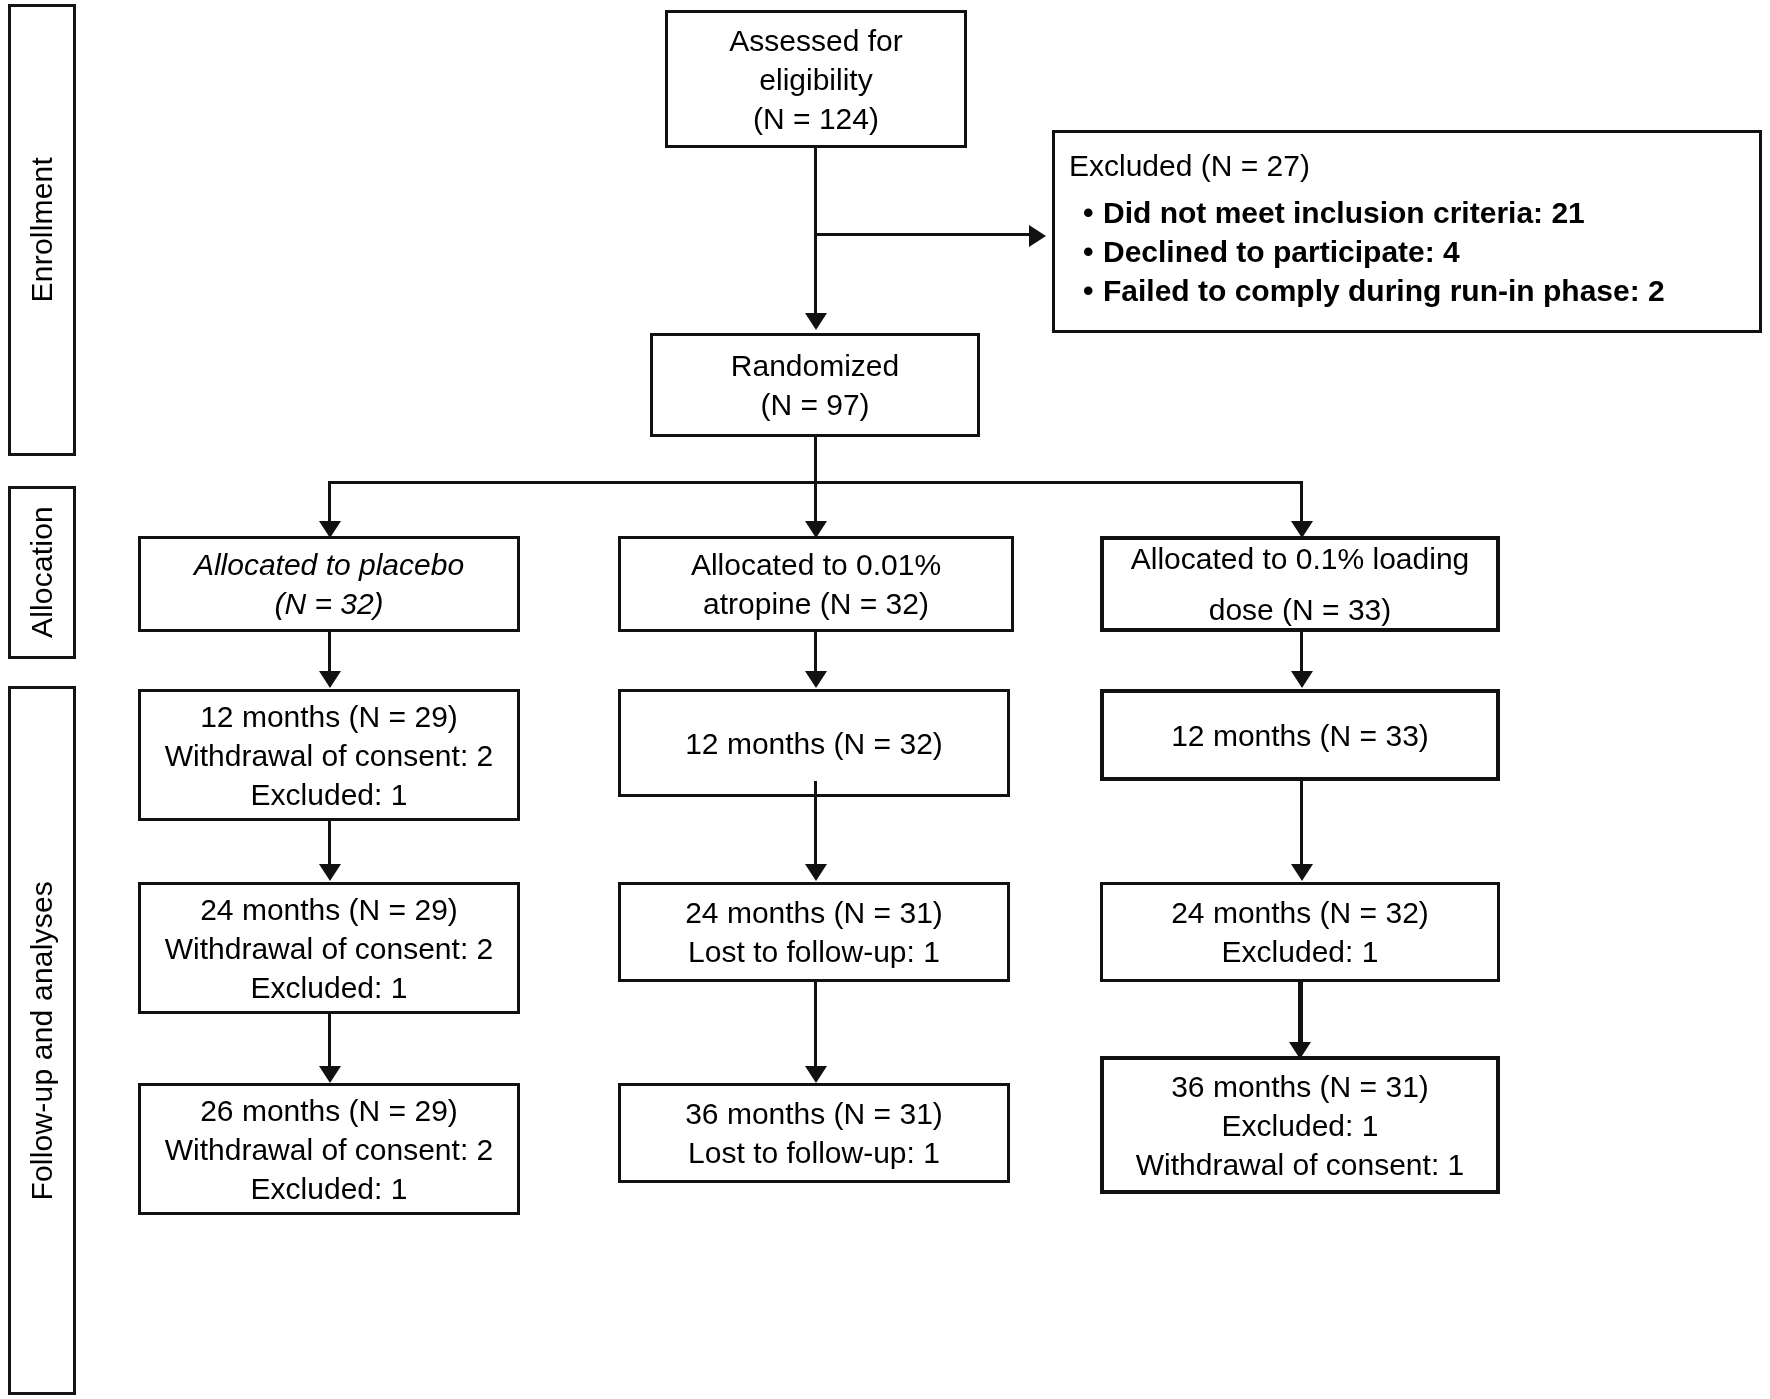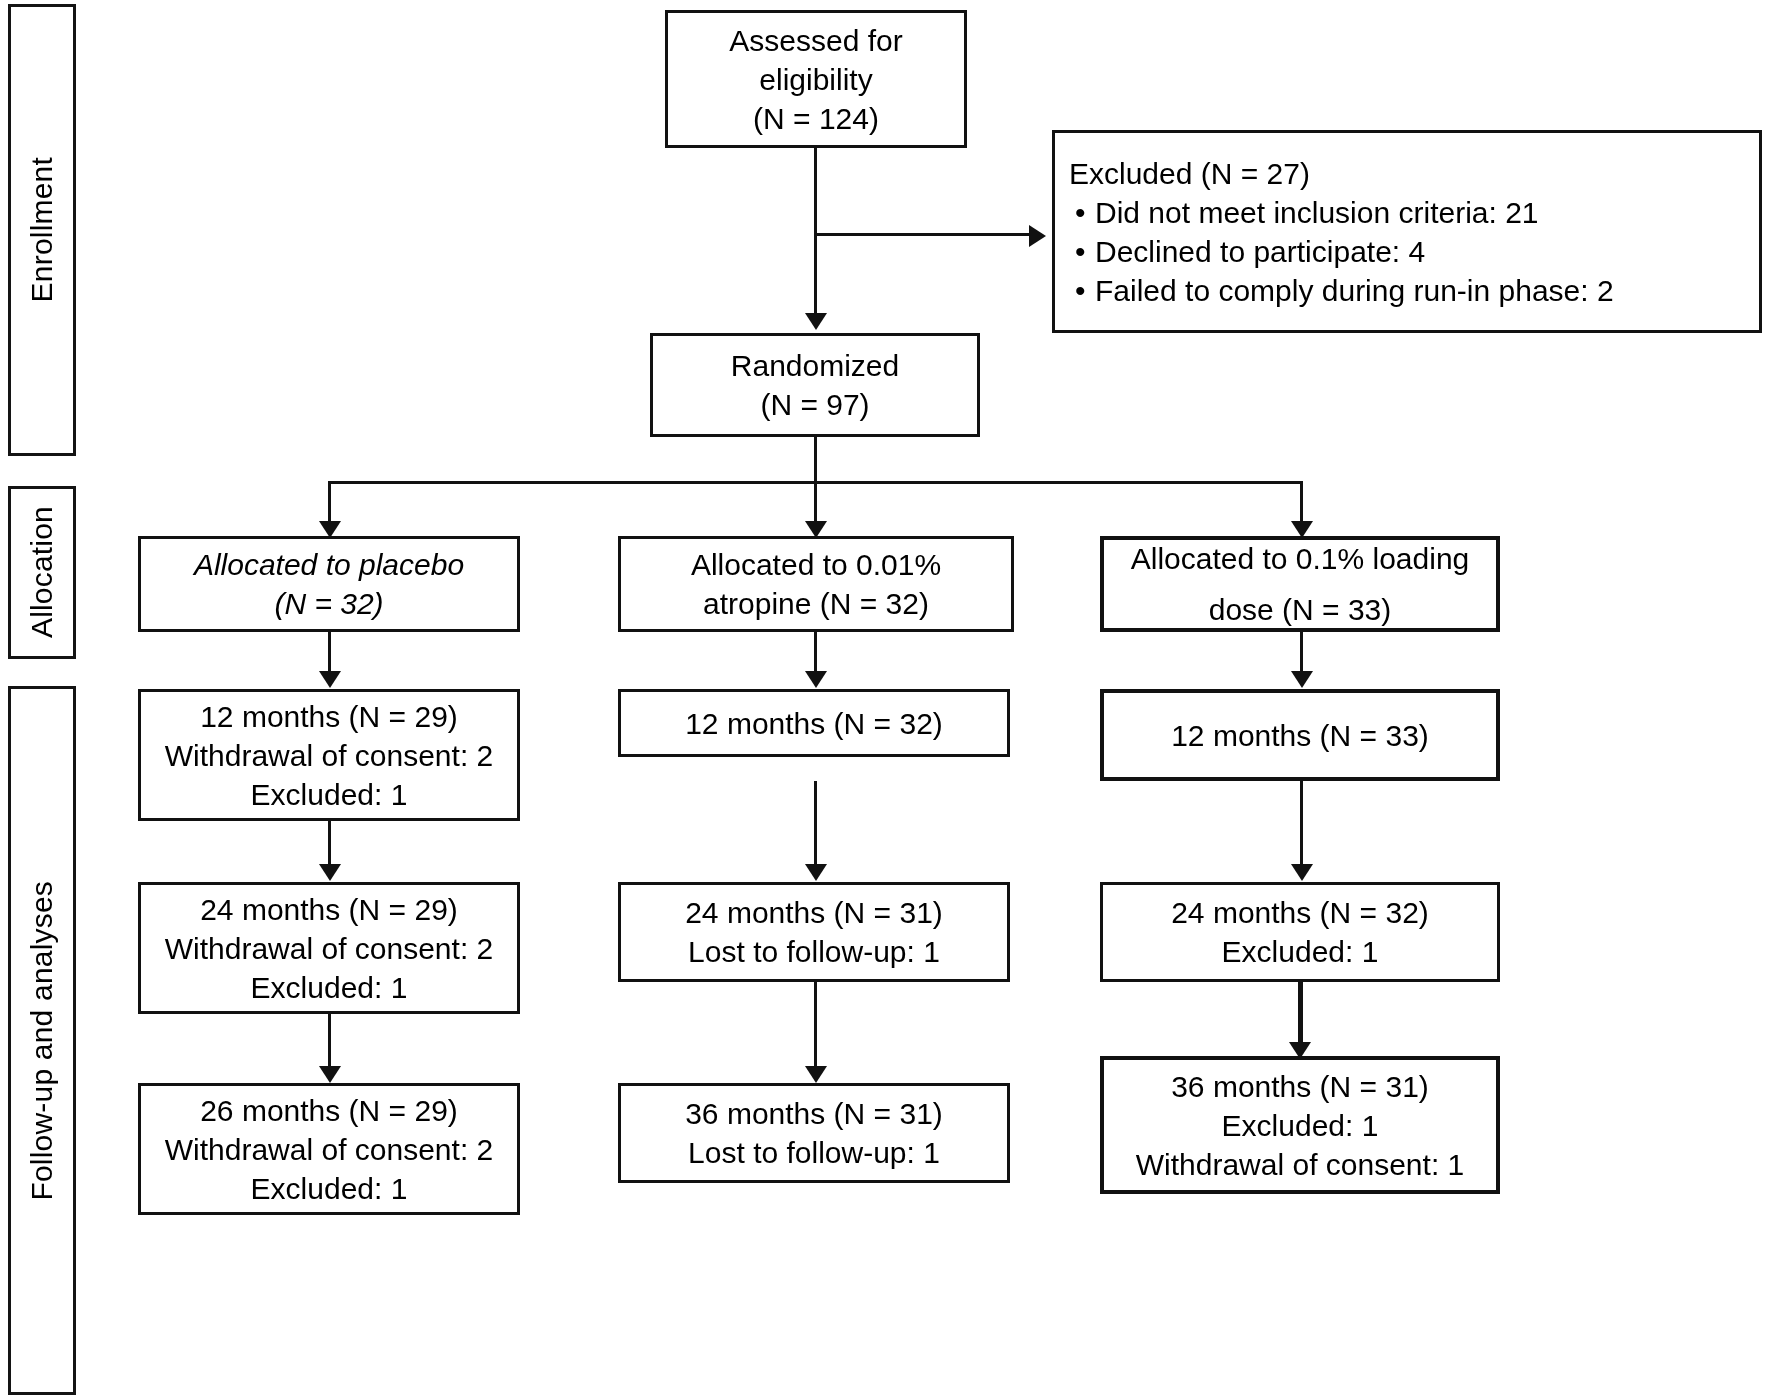--- a/index.html
+++ b/index.html
@@ -57,23 +57,24 @@
   .box.thick { border-width: 4px; }
 
   
   .box.left {
     align-items: flex-start;
     text-align: left;
     padding: 10px 14px;
   }
   .box.left .ttl { display: block; }
   .box.left ul {
-    margin: 0;
+    margin: 8px;
     padding: 0 0 0 26px;
     list-style: none;
+    font-weight: bold;
   }
   .box.left li {
     position: relative;
     margin: 0;
     padding: 0;
   }
   .box.left li::before {
     content: "\2022";
     position: absolute;
     left: -20px;
@@ -201,21 +202,21 @@
 
   <div class="box" style="left:138px; top:1083px; width:382px; height:132px;">
     <span class="ln">26 months (N = 29)</span>
     <span class="ln">Withdrawal of consent: 2</span>
     <span class="ln">Excluded: 1</span>
   </div>
 
   <div class="vline" style="left:814px; top:632px; height:41px;"></div>
   <div class="arrow-down" style="left:805px; top:671px;"></div>
 
-  <div class="box" style="left:618px; top:689px; width:392px; height:68px;">
+  <div class="box" style="left:618px; top:689px; width:392px; height:108px;">
     <span class="ln">12 months (N = 32)</span>
   </div>
 
   <div class="vline" style="left:814px; top:781px; height:85px;"></div>
   <div class="arrow-down" style="left:805px; top:864px;"></div>
 
   <div class="box" style="left:618px; top:882px; width:392px; height:100px;">
     <span class="ln">24 months (N = 31)</span>
     <span class="ln">Lost to follow-up: 1</span>
   </div>

